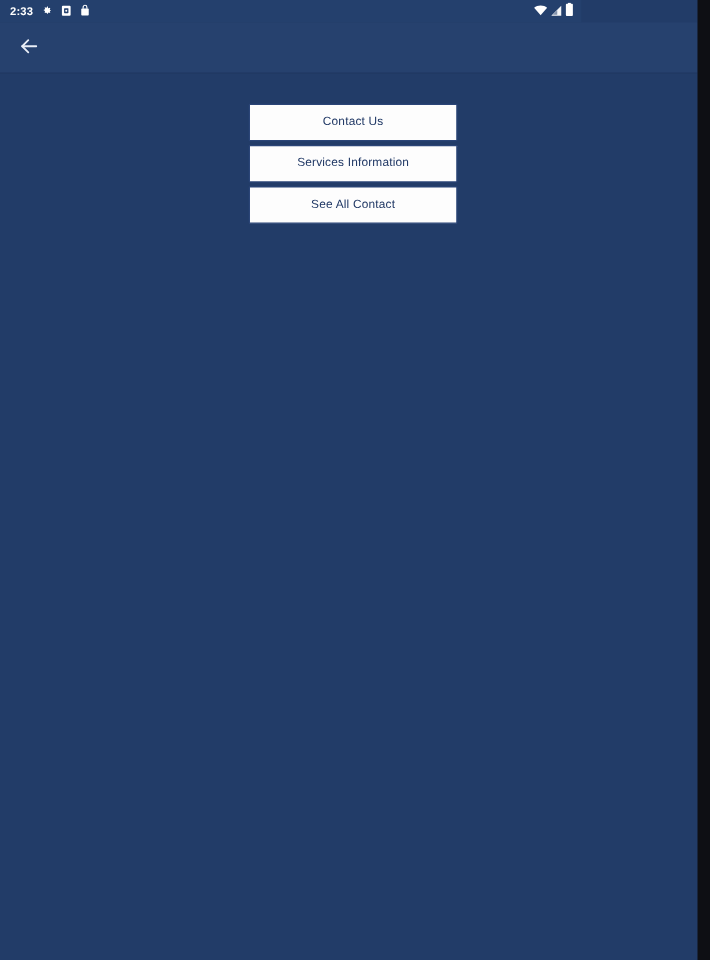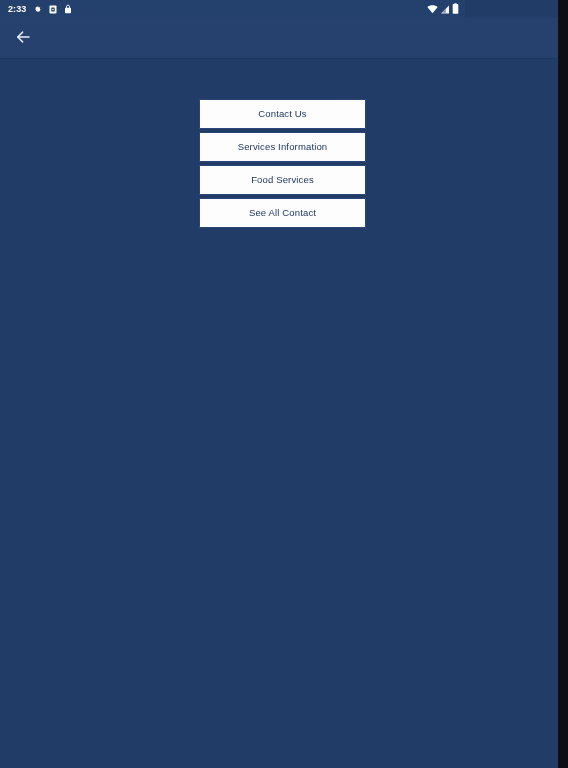--- a/index.html
+++ b/index.html
@@ -88,21 +88,21 @@
     height: 26px;
     display: flex;
     align-items: center;
     justify-content: center;
     cursor: pointer;
   }
 
   
   .content {
     position: absolute;
-    top: 60px;
+    top: 44px;
     left: 0;
     width: 442px;
     height: 708px;
     background: #223c68;
     z-index: 5;
   }
 
   .menu-list {
     position: absolute;
     left: 199px;
@@ -203,23 +203,20 @@
       <div class="menu-button">
         <span class="menu-button-label">Contact Us</span>
       </div>
 
       <div class="menu-button">
         <span class="menu-button-label">Services Information</span>
       </div>
 
 
 
-      <div class="menu-button">
-        <span class="menu-button-label">Food Services</span>
-      </div>
 
       <div class="menu-button">
         <span class="menu-button-label">See All Contact</span>
       </div>
 
     </div>
   </div>
 
   <div class="edge-strip"></div>
 

